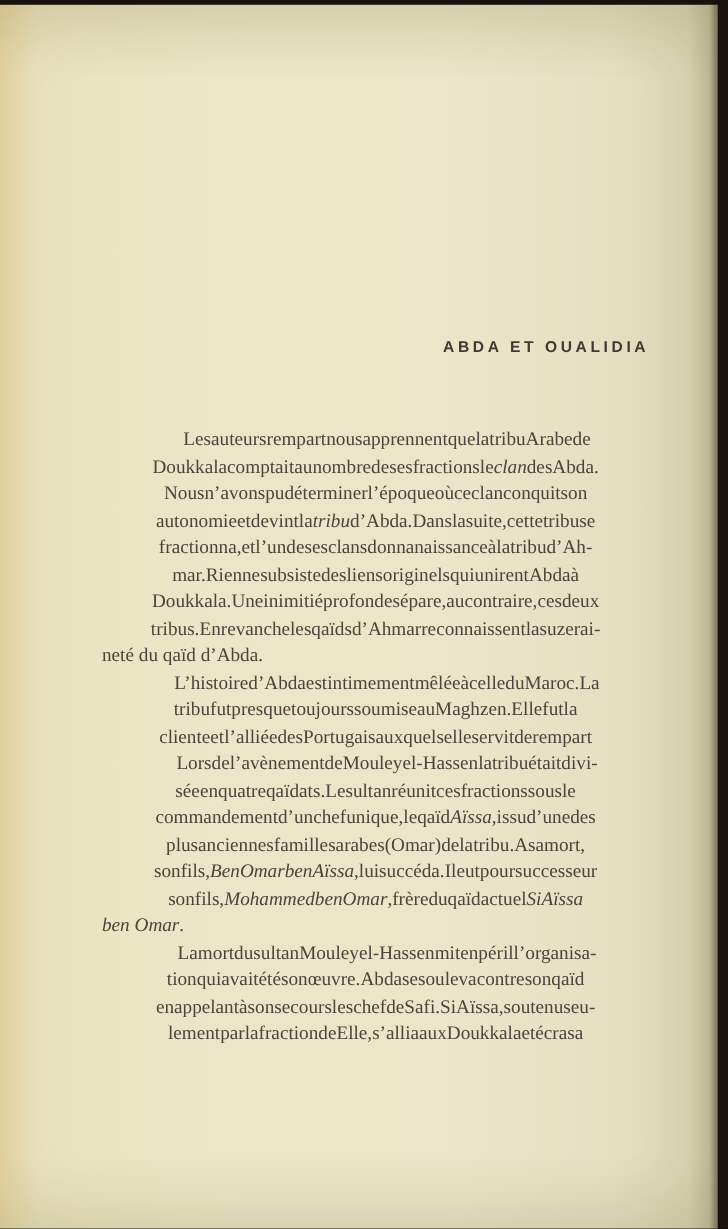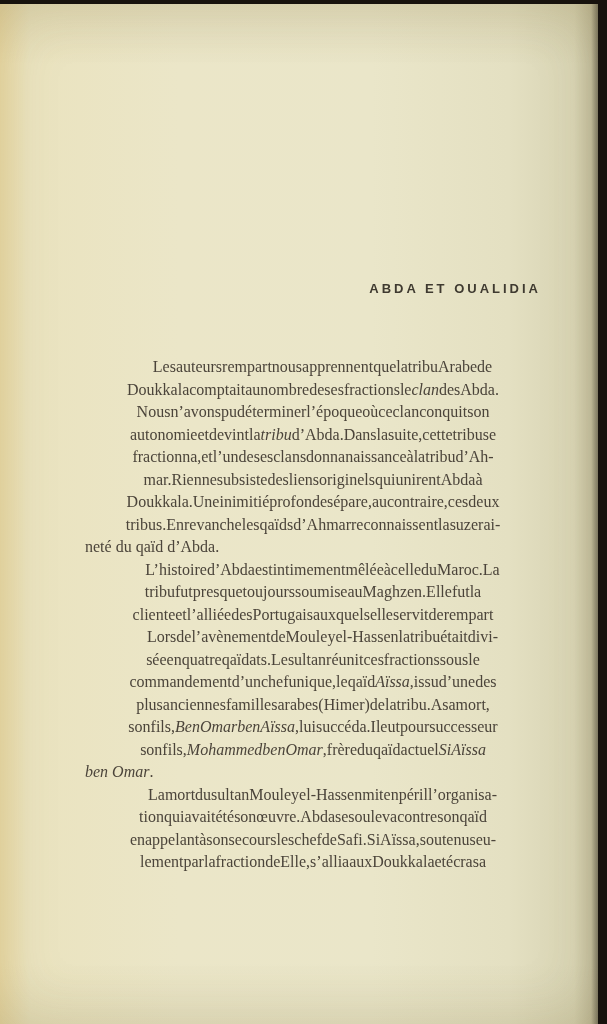--- a/index.html
+++ b/index.html
@@ -270,21 +270,21 @@
             <span class="w"><i>Aïssa</i>,</span>
             <span class="w">issu</span>
             <span class="w">d’une</span>
             <span class="w">des</span>
           </div>
           <div class="line">
             <span class="w">plus</span>
             <span class="w">anciennes</span>
             <span class="w">familles</span>
             <span class="w">arabes</span>
-            <span class="w">(Himer)</span>
+            <span class="w">(Omar)</span>
             <span class="w">de</span>
             <span class="w">la</span>
             <span class="w">tribu.</span>
             <span class="w">A</span>
             <span class="w">sa</span>
             <span class="w">mort,</span>
           </div>
           <div class="line">
             <span class="w">son</span>
             <span class="w">fils,</span>

